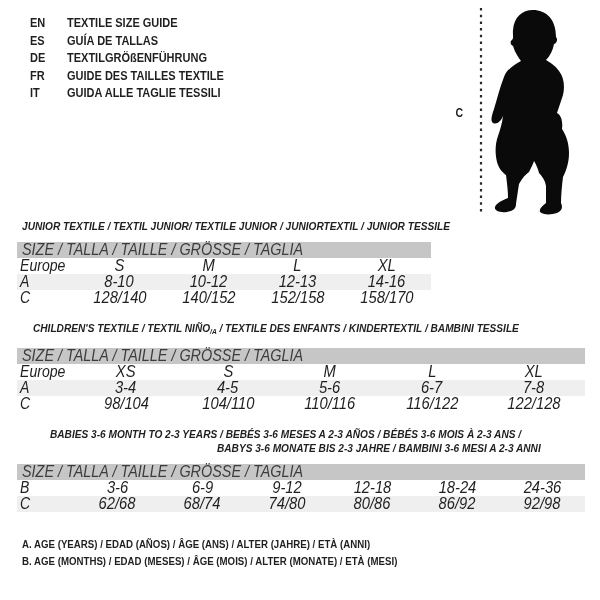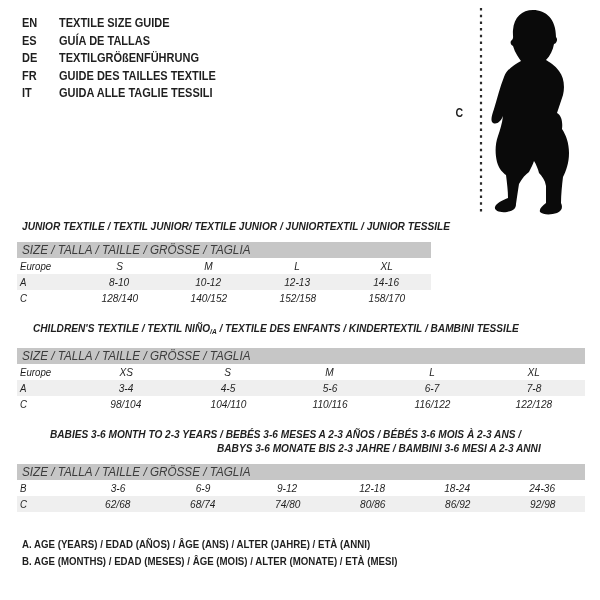--- a/index.html
+++ b/index.html
@@ -9,37 +9,37 @@
     background:#ffffff;
     font-family:"Liberation Sans", sans-serif;
     color:var(--text, #1f1f1f);
     overflow:hidden;
   }
   .txt { display:inline-block; transform:scaleX(0.88); transform-origin:0 50%; white-space:nowrap; }
   .txt.center { transform-origin:50% 50%; }
 
   
   .lang-block { position:absolute; left:22px; top:15px; }
-  .lang-row { display:flex; height:17.5px; line-height:17.5px; font-size:12.5px; font-weight:bold; }
+  .lang-row { display:flex; height:17.5px; line-height:17.5px; font-size:12.5px; font-weight:bold;margin-left:8px; }
   .lang-code { width:37px; }
   
   .figure-wrap { position:absolute; left:470px; top:6px; width:112px; height:210px; }
   .height-label { position:absolute; left:452px; top:106px; width:14px; text-align:center;
                   font-size:12px; font-weight:bold; }
   
   .tables-wrap { position:absolute; left:17px; top:219px; width:568px;font-style:italic; }
   .table-title { font-size:11.5px; font-weight:bold; margin-left:5px; line-height:14px; }
   .table-block + .table-block .table-title { margin-top:15px;text-align:right; }
   .size-bar {
     margin-top:9px; height:16px; line-height:16px;
     background:var(--bar-bg, #c6c6c6);
-    font-size:13px; color:#3c3c3c; padding-left:5px;
+    font-size:16px; color:#3c3c3c; padding-left:5px;
   }
   .size-bar .txt { transform:scaleX(0.9); }
-  .t-row { display:flex; height:16px; line-height:16px; font-size:11px; }
+  .t-row { display:flex; height:16px; line-height:16px; font-size:16px; }
   .t-row.shaded { background:var(--shade-bg, #efefef); }
   .t-label { width:58px; padding-left:3px; }
   .t-cell { flex:1; text-align:center; }
   .t-cell .txt { transform:scaleX(0.92); transform-origin:50% 50%; }
   .sub { font-size:7.5px; vertical-align:-2px; }
   
   .notes { position:absolute; left:22px; top:536px; }
   .note-line { font-size:11px; font-weight:bold; line-height:17px; }
 </style>
 </head>

